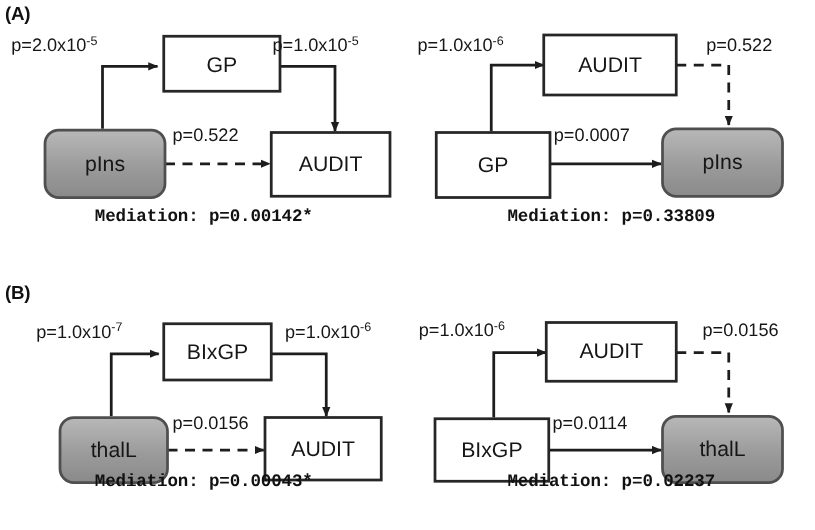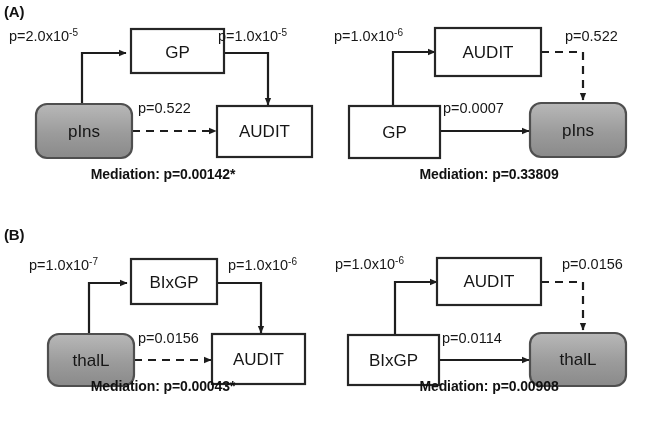--- a/index.html
+++ b/index.html
@@ -67,20 +67,21 @@
     baseline-shift: super;
   }
   .caption {
     position: absolute;
     width: 326px;
     text-align: center;
     font-size: 14px;
     font-weight: bold;
     color: #111;
     letter-spacing: -0.1px;
+    font-family: Liberation Mono, monospace;
   }
   #caption-a1, #caption-a2 { top: 166px; }
   #caption-b1, #caption-b2 { top: 166px; }
 
   .box-plain {
     fill: #ffffff;
     stroke: #262626;
     stroke-width: 2.2;
   }
   .box-shaded {
@@ -265,16 +266,16 @@
       <text class="edge-label" x="9" y="57">
         <tspan>p=1.0x10</tspan><tspan class="edge-label-sup">-6</tspan>
       </text>
       <text class="edge-label" x="236" y="57">
         <tspan>p=0.0156</tspan>
       </text>
       <text class="edge-label" x="116" y="131">
         <tspan>p=0.0114</tspan>
       </text>
     </svg>
-    <div class="caption" id="caption-b2">Mediation: p=0.00908</div>
+    <div class="caption" id="caption-b2">Mediation: p=0.02237</div>
   </div>
 
 </div>
 
 </body></html>

